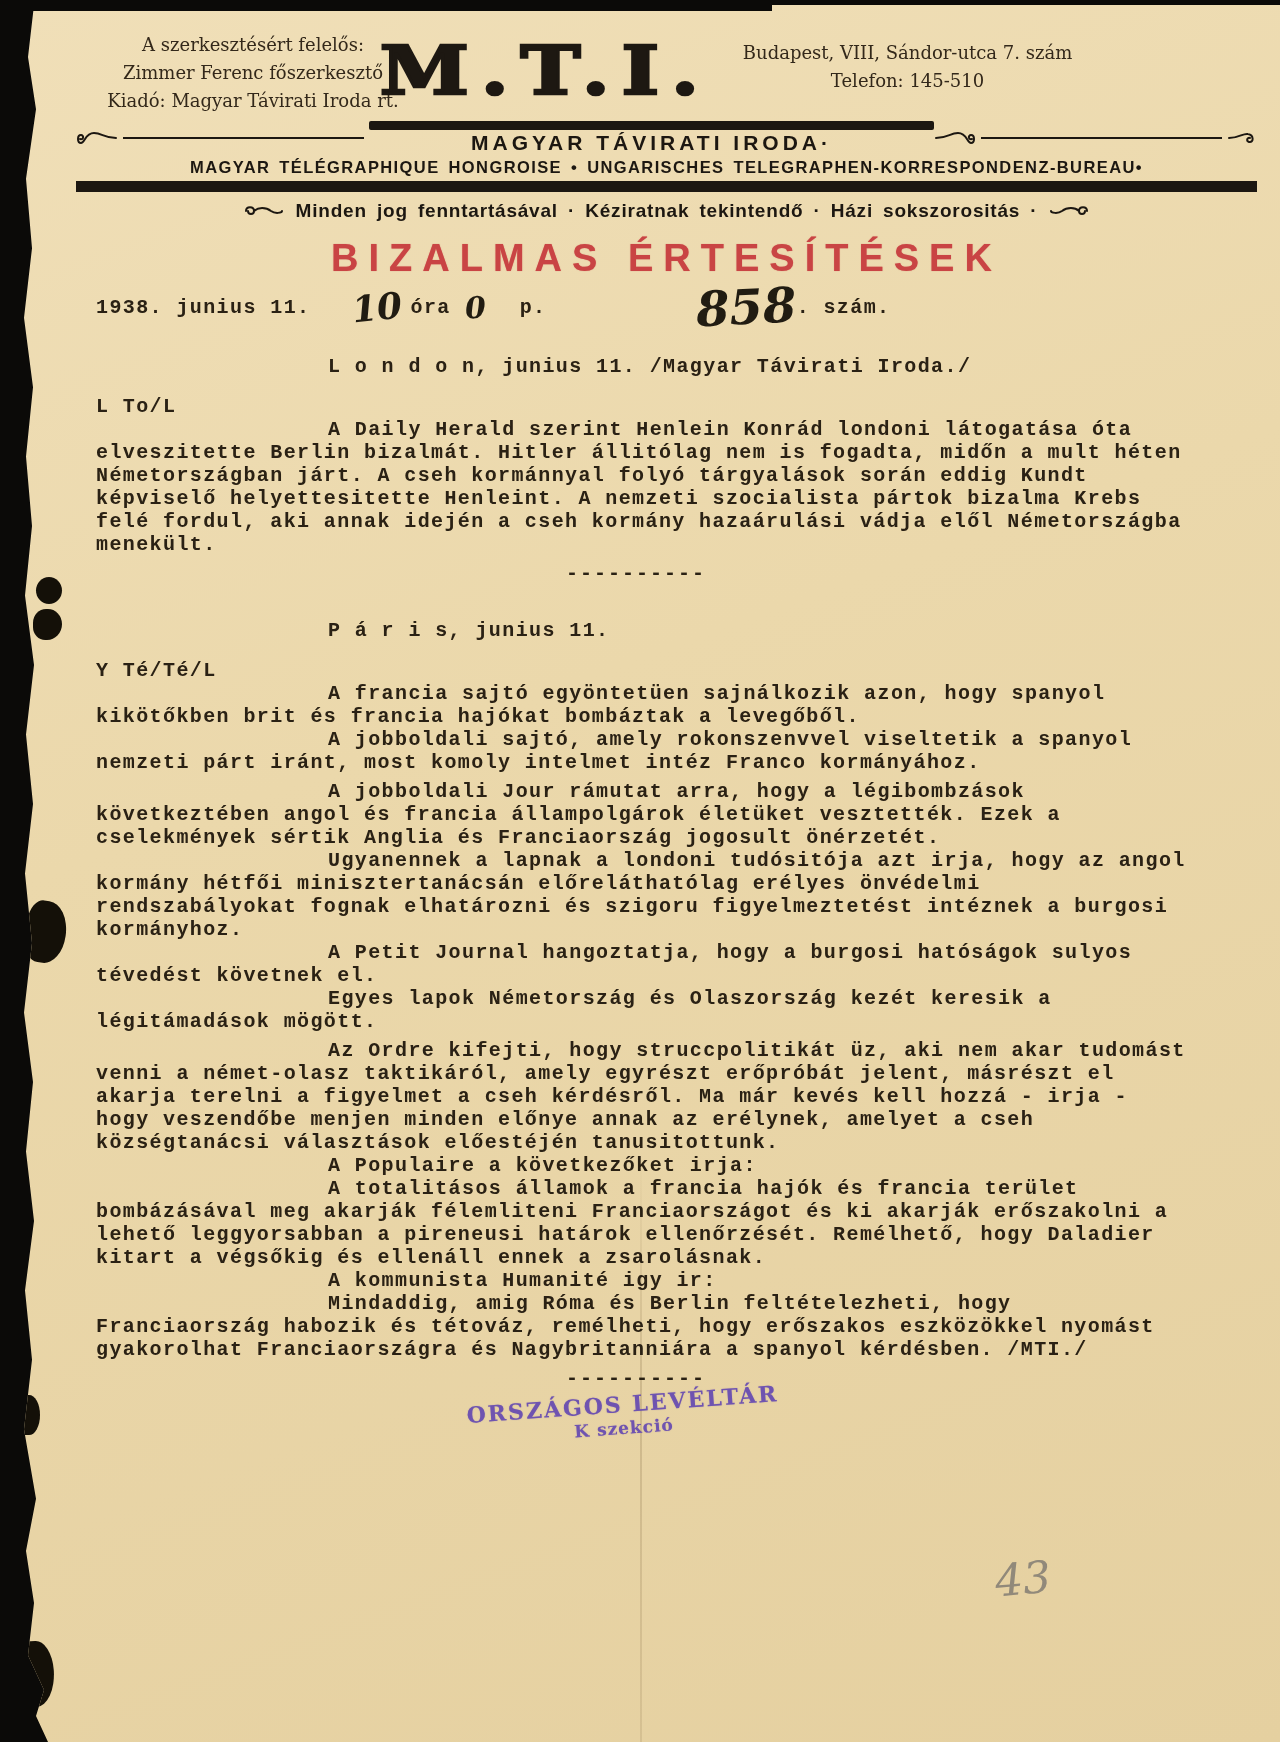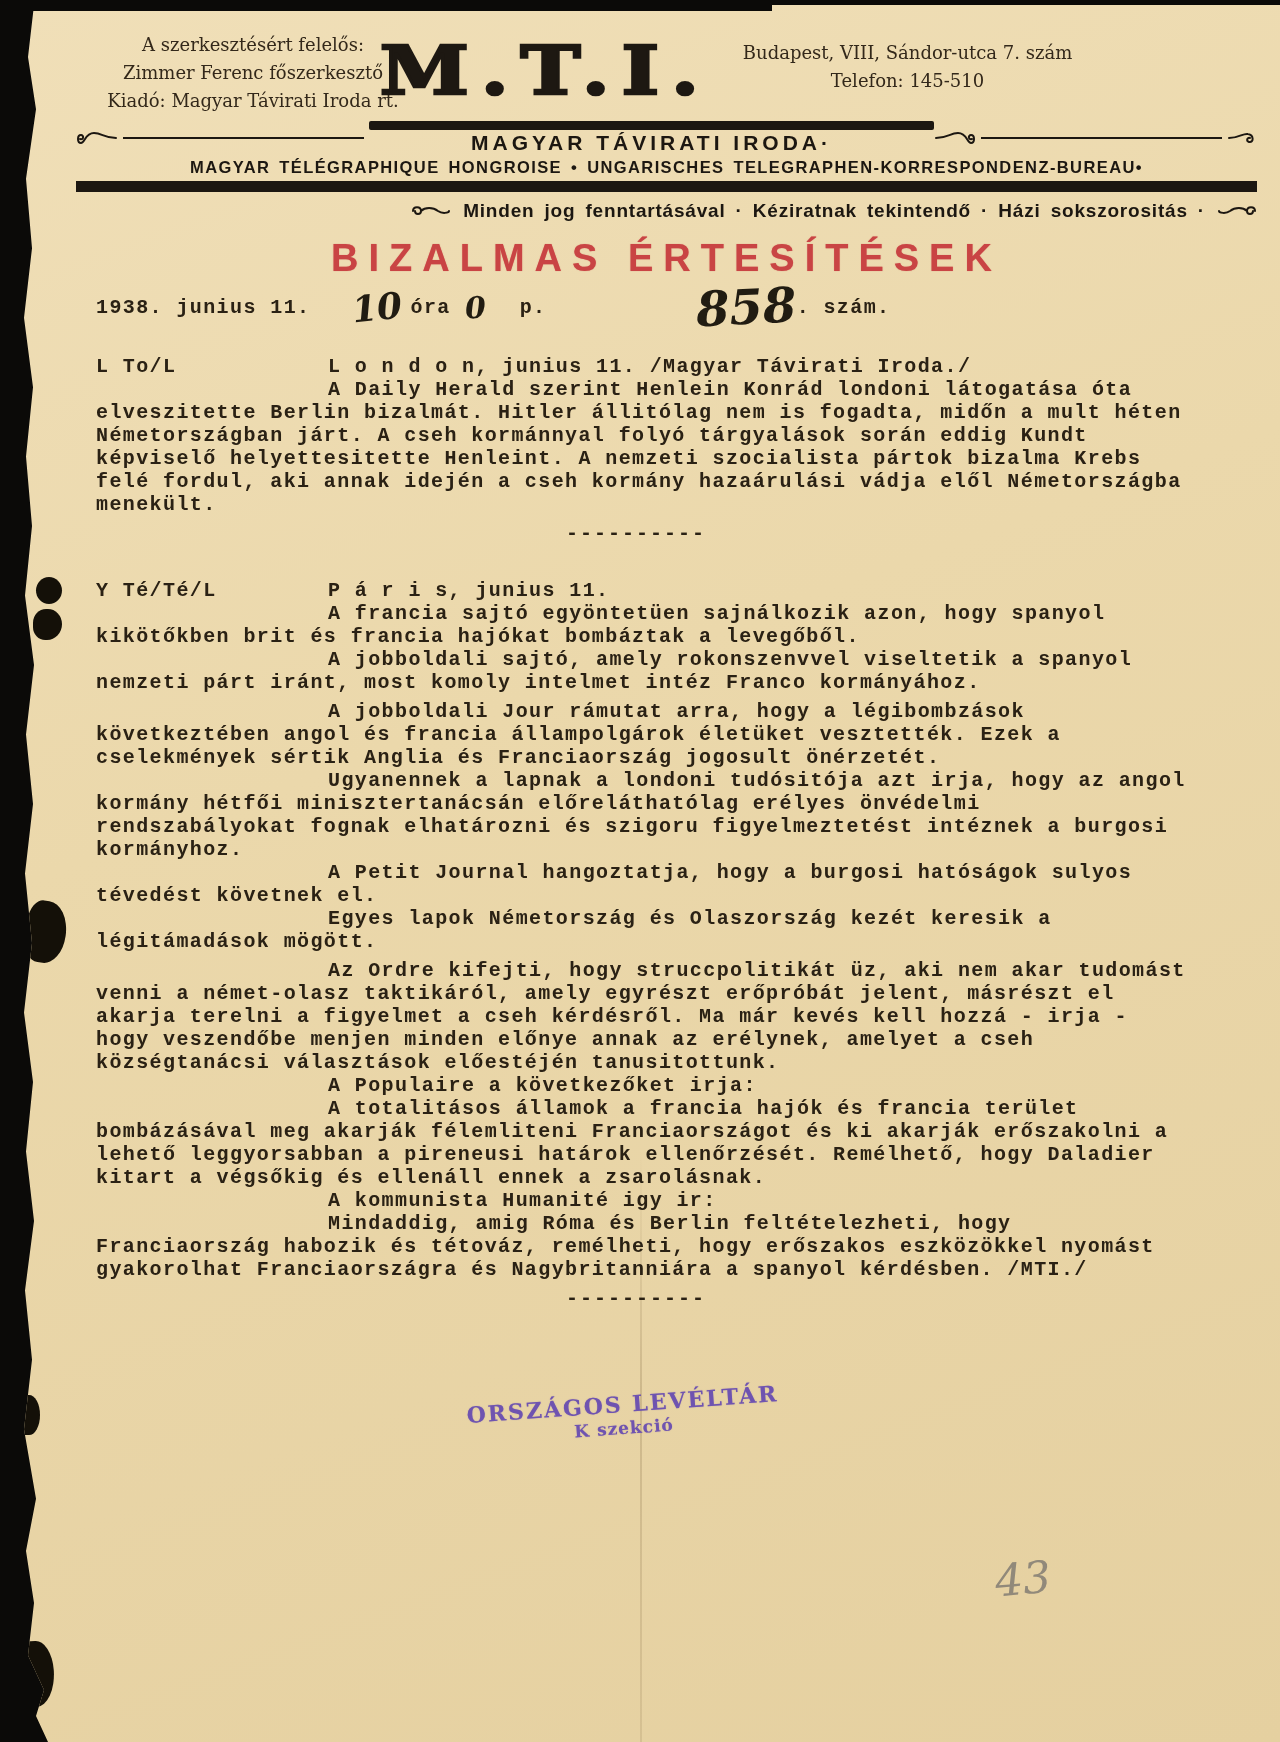--- a/index.html
+++ b/index.html
@@ -69,21 +69,21 @@
   .orn.flip { transform: scaleX(-1); }
   .agence {
     margin-top: 3px;
     font-weight: bold; font-size: 16.5px; letter-spacing: 1.4px;
     word-spacing: 3px; text-align: center; white-space: nowrap;
   }
   .dblrule {
     margin-top: 4px; height: 5px;
     border-top: 7px solid #1c1711; border-bottom: 4px solid #1c1711;
   }
-  .notice-row { display:flex; align-items:center; justify-content:flex-end; gap:12px; margin-top: 8px; }
+  .notice-row { display:flex; align-items:center; justify-content:center; gap:12px; margin-top: 8px; }
   .notice {
     font-weight: bold; font-size: 19px; letter-spacing: 0.8px; word-spacing: 4px;
     white-space: nowrap;
   }
   .title {
     margin-top: 15px;
     text-align: center;
     font-weight: bold; font-size: 38px; letter-spacing: 10px;
     color: #c94444;
     text-shadow: 0 0 1px rgba(201,68,68,0.55);
@@ -105,21 +105,21 @@
     color: #211c12; display:inline-block; letter-spacing: 0;
   }
   .hand-hour  { font-size: 36px; margin-left: 42px; transform: rotate(-6deg); }
   .hand-min   { font-size: 30px; margin-left: 14px; transform: rotate(-4deg); }
   .hand-issue { font-size: 48px; margin-left: 150px; transform: rotate(-3deg); }
   .lbl-hour { margin-left: 8px; }
   .lbl-min  { margin-left: 34px; }
 
   .section + .section { margin-top: 34px; }
   .sec-head { display: flex; }
-  .sec-code { width: 232px; flex: none; }
+  .sec-code { width: 232px; flex: none; margin-top: 40px; }
   .sec-dl { flex: 1; }
   .para { text-indent: 232px; }
   .mt6 { margin-top: 6px; }
   .typed-sep { margin: 6px 0 0 470px; letter-spacing: 2px; }
 
   
   .stamp {
     position: absolute; left: 0; top: 1386px; width: 100%;
     text-align: center; z-index: 3;
     transform: translateX(-26px);

